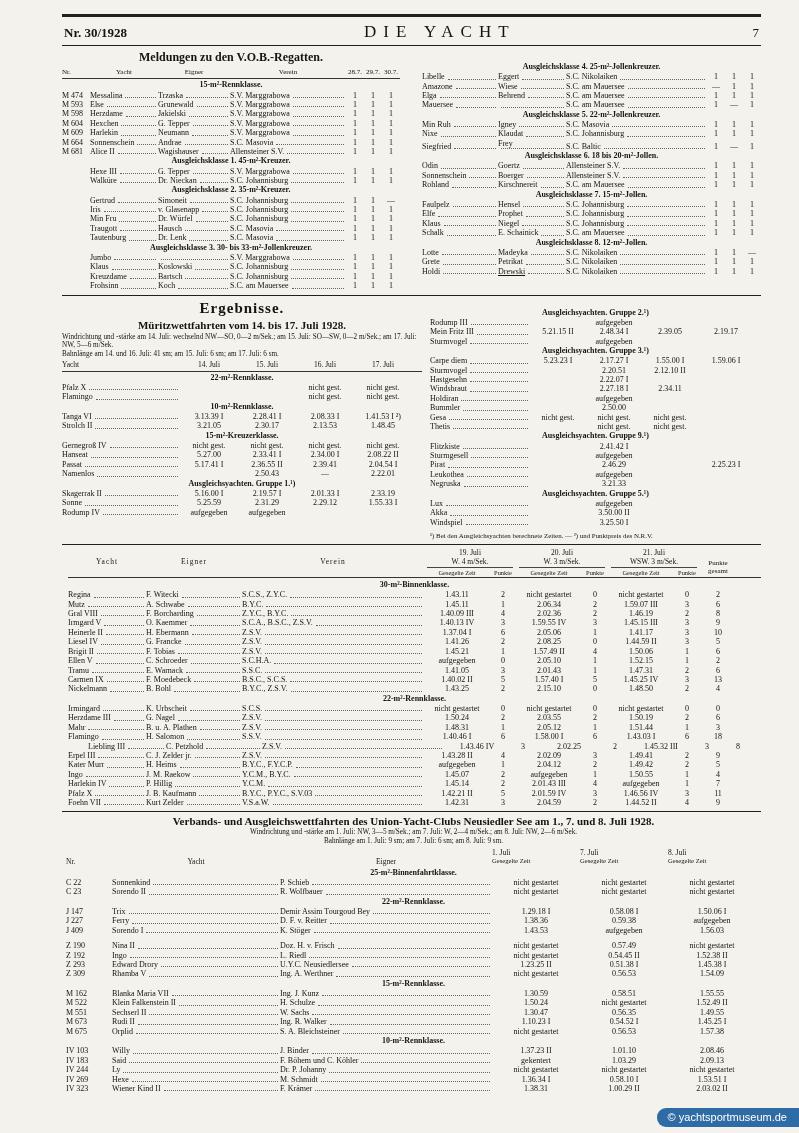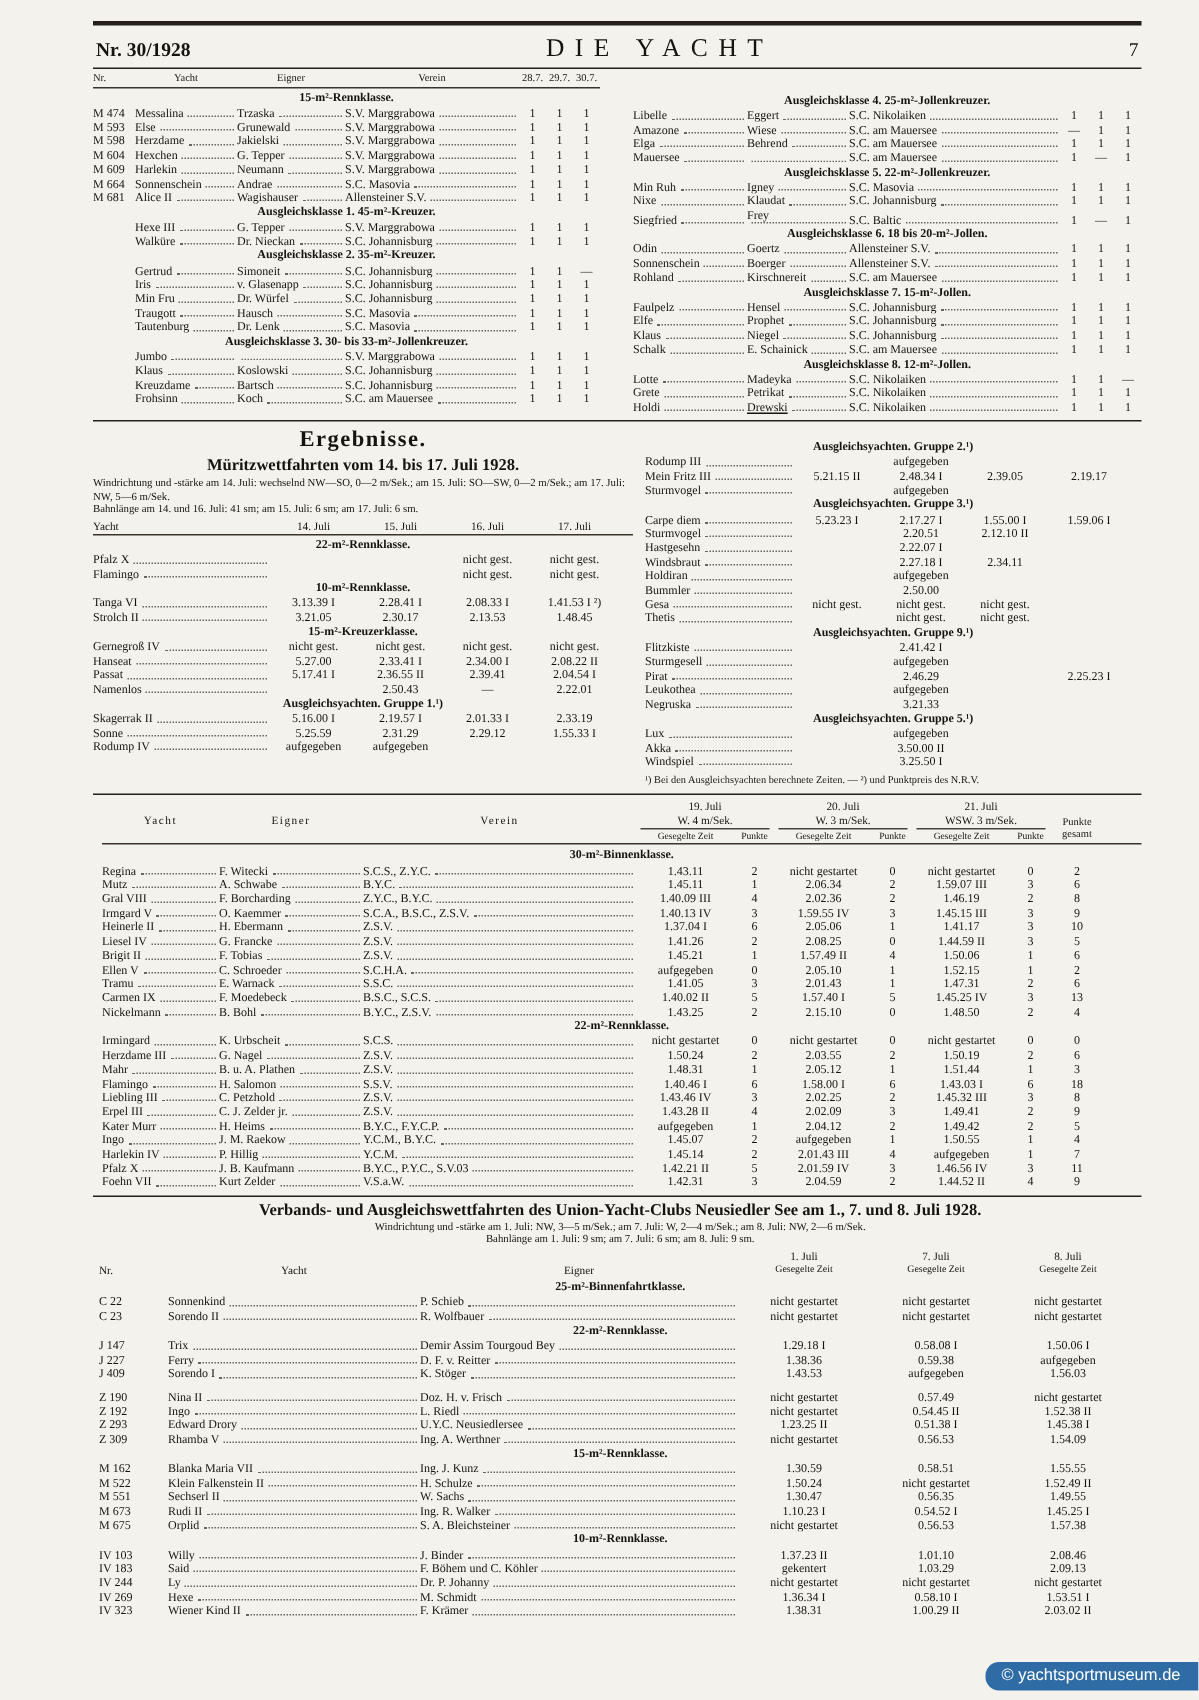--- a/index.html
+++ b/index.html
@@ -58,21 +58,21 @@
   .wh-sub { display:flex; font-size:6.4px; padding-top:1px; }
   .wh-time { width:66px; text-align:center; }
   .wh-pts { width:26px; text-align:center; }
   .wh-total { display:flex; flex-direction:column; align-items:center; justify-content:flex-end; font-size:7px; line-height:8px; padding-bottom:1px; }
 
   .sec4 { margin-top:1px; padding-left:4px; }
   .sec4-title { font-size:11px; font-weight:bold; text-align:center; margin:2px 0 1px 0; }
   .cond.c { text-align:center; }
   .nhead { display:flex; align-items:flex-end; font-size:7.5px; margin:3px 0 2px 0; }
   .nh { display:flex; align-items:flex-end; }
-  .nh-day { display:flex; flex-direction:column; align-items:center; line-height:8.6px; }
+  .nh-day { display:flex; flex-direction:column; align-items:flex-start; line-height:8.6px; }
   .nh-time { font-size:6.6px; }
 
   .watermark {
     position:absolute; right:0; bottom:6px;
     background:#2f6ca5; color:#ffffff;
     font-family:"Liberation Sans","DejaVu Sans",sans-serif;
     font-size:11px; padding:3px 12px 4px 11px;
     border-radius:9px 0 0 9px;
   }
 </style>
@@ -84,20 +84,21 @@
   <div class="toprule"></div>
   <div class="masthead">
     <span class="issue">Nr. 30/1928</span>
     <span class="mag">DIE YACHT</span>
     <span class="pageno">7</span>
   </div>
   <div class="thinrule"></div>
 
   <div class="sec1 cols">
     <div class="colL">
+      <div class="sec-title">Meldungen zu den V.O.B.-Regatten.</div>
       <div class="trow s1head">
         <span class="tcell" style="width:28px">
             <span class="ctext">Nr.</span>
           </span>
         <span class="tcell a-c" style="width:68px">
             <span class="ctext">Yacht</span>
           </span>
         <span class="tcell a-c" style="width:72px">
             <span class="ctext">Eigner</span>
           </span>
@@ -2146,21 +2147,21 @@
             <span class="ctext">1.43.03 I</span>
           </span>
           <span class="tcell a-c" style="width: 26px;">
             <span class="ctext">6</span>
           </span>
           <span class="tcell a-c" style="width: 36px;">
             <span class="ctext">18</span>
           </span>
         </div>
         <div class="trow">
-          <span class="tcell a-l" style="width: 78px;">
+          <span class="tcell a-l" style="width: 78px; margin-left: 20px;">
             <span class="ctext">Liebling III</span>
             <span class="lead"></span>
           </span>
           <span class="tcell a-l" style="width: 96px;">
             <span class="ctext">C. Petzhold</span>
             <span class="lead"></span>
           </span>
           <span class="tcell a-l" style="width: 182px;">
             <span class="ctext">Z.S.V.</span>
             <span class="lead"></span>

